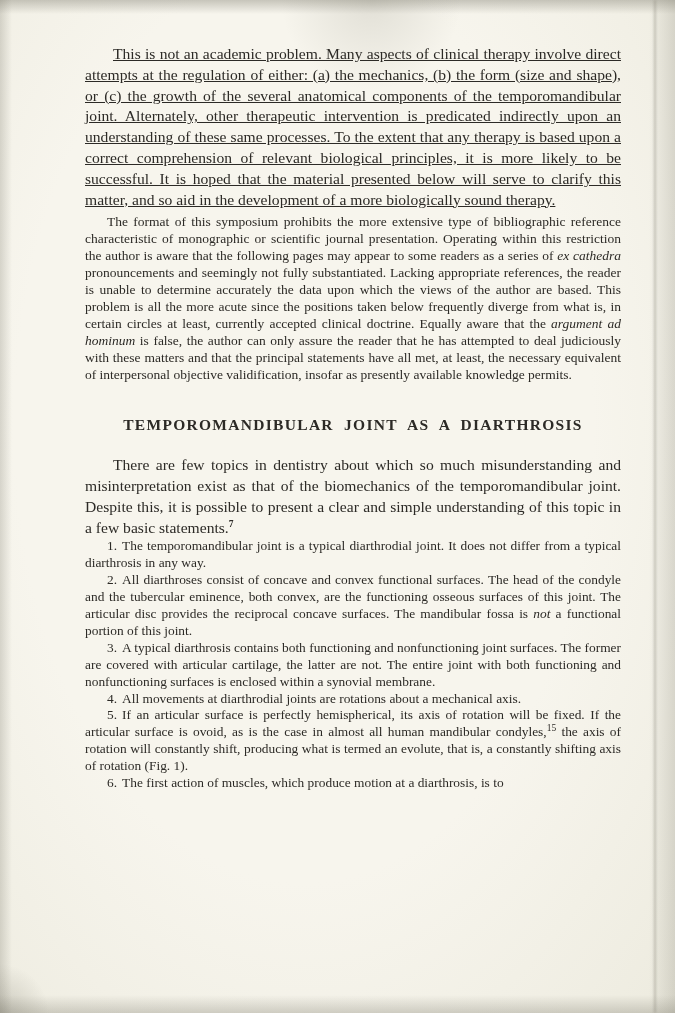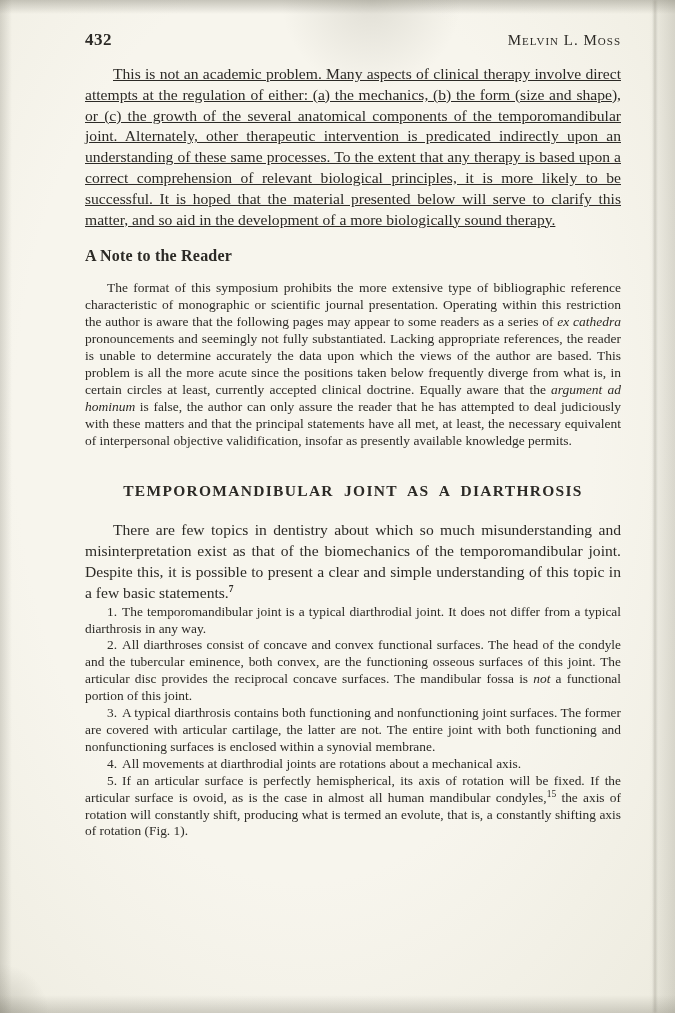--- a/index.html
+++ b/index.html
@@ -110,44 +110,40 @@
 </head>
 <body>
 
 <div class="scan">
 
   <div class="crease"></div>
 
 
   <div class="content">
 
-    <div class="page-header">
-      <span class="page-number">432</span>
-      <span class="running-title">Melvin L. Moss</span>
-    </div>
 
     <p class="body-text intro-para"><span>This is not an academic problem. Many aspects of clinical therapy involve direct attempts at the regulation of either: (a) the mechanics, (b) the form (size and shape), or (c) the growth of the several anatomical components of the temporomandibular joint. Alternately, other therapeutic intervention is predicated indirectly upon an understanding of these same processes. To the extent that any therapy is based upon a correct comprehension of relevant biological principles, it is more likely to be successful. It is hoped that the material presented below will serve to clarify this matter, and so aid in the development of a more biologically sound therapy.</span></p>
 
-    <h2 class="note-heading">A Note to the Reader</h2>
 
     <p class="small-text note-para"><span>The format of this symposium prohibits the more extensive type of bibliographic reference characteristic of monographic or scientific journal presentation. Operating within this restriction the author is aware that the following pages may appear to some readers as a series of </span><span class="italic">ex cathedra</span><span> pronouncements and seemingly not fully substantiated. Lacking appropriate references, the reader is unable to determine accurately the data upon which the views of the author are based. This problem is all the more acute since the positions taken below frequently diverge from what is, in certain circles at least, currently accepted clinical doctrine. Equally aware that the </span><span class="italic">argument ad hominum</span><span> is false, the author can only assure the reader that he has attempted to deal judiciously with these matters and that the principal statements have all met, at least, the necessary equivalent of interpersonal objective validification, insofar as presently available knowledge permits.</span></p>
 
     <h2 class="body-text section-heading">TEMPOROMANDIBULAR JOINT AS A DIARTHROSIS</h2>
 
     <p class="body-text tmj-intro"><span>There are few topics in dentistry about which so much misunderstanding and misinterpretation exist as that of the biomechanics of the temporomandibular joint. Despite this, it is possible to present a clear and simple understanding of this topic in a few basic statements.</span><sup class="fnref">7</sup></p>
 
     <div>
 
       <p class="small-text statement"><span class="num">1.</span><span>The temporomandibular joint is a typical diarthrodial joint. It does not differ from a typical diarthrosis in any way.</span></p>
 
       <p class="small-text statement"><span class="num">2.</span><span>All diarthroses consist of concave and convex functional surfaces. The head of the condyle and the tubercular eminence, both convex, are the functioning osseous surfaces of this joint. The articular disc provides the reciprocal concave surfaces. The mandibular fossa is </span><span class="italic">not</span><span> a functional portion of this joint.</span></p>
 
       <p class="small-text statement"><span class="num">3.</span><span>A typical diarthrosis contains both functioning and nonfunctioning joint surfaces. The former are covered with articular cartilage, the latter are not. The entire joint with both functioning and nonfunctioning surfaces is enclosed within a synovial membrane.</span></p>
 
       <p class="small-text statement"><span class="num">4.</span><span>All movements at diarthrodial joints are rotations about a mechanical axis.</span></p>
 
       <p class="small-text statement"><span class="num">5.</span><span>If an articular surface is perfectly hemispherical, its axis of rotation will be fixed. If the articular surface is ovoid, as is the case in almost all human mandibular condyles,</span><sup class="fnref fnref15">15</sup><span> the axis of rotation will constantly shift, producing what is termed an evolute, that is, a constantly shifting axis of rotation (Fig. 1).</span></p>
 
+      <p class="small-text statement"><span class="num">6.</span><span>The first action of muscles, which produce motion at a diarthrosis, is to</span></p>
 
     </div>
 
   </div>
 </div>
 
 </body></html>

